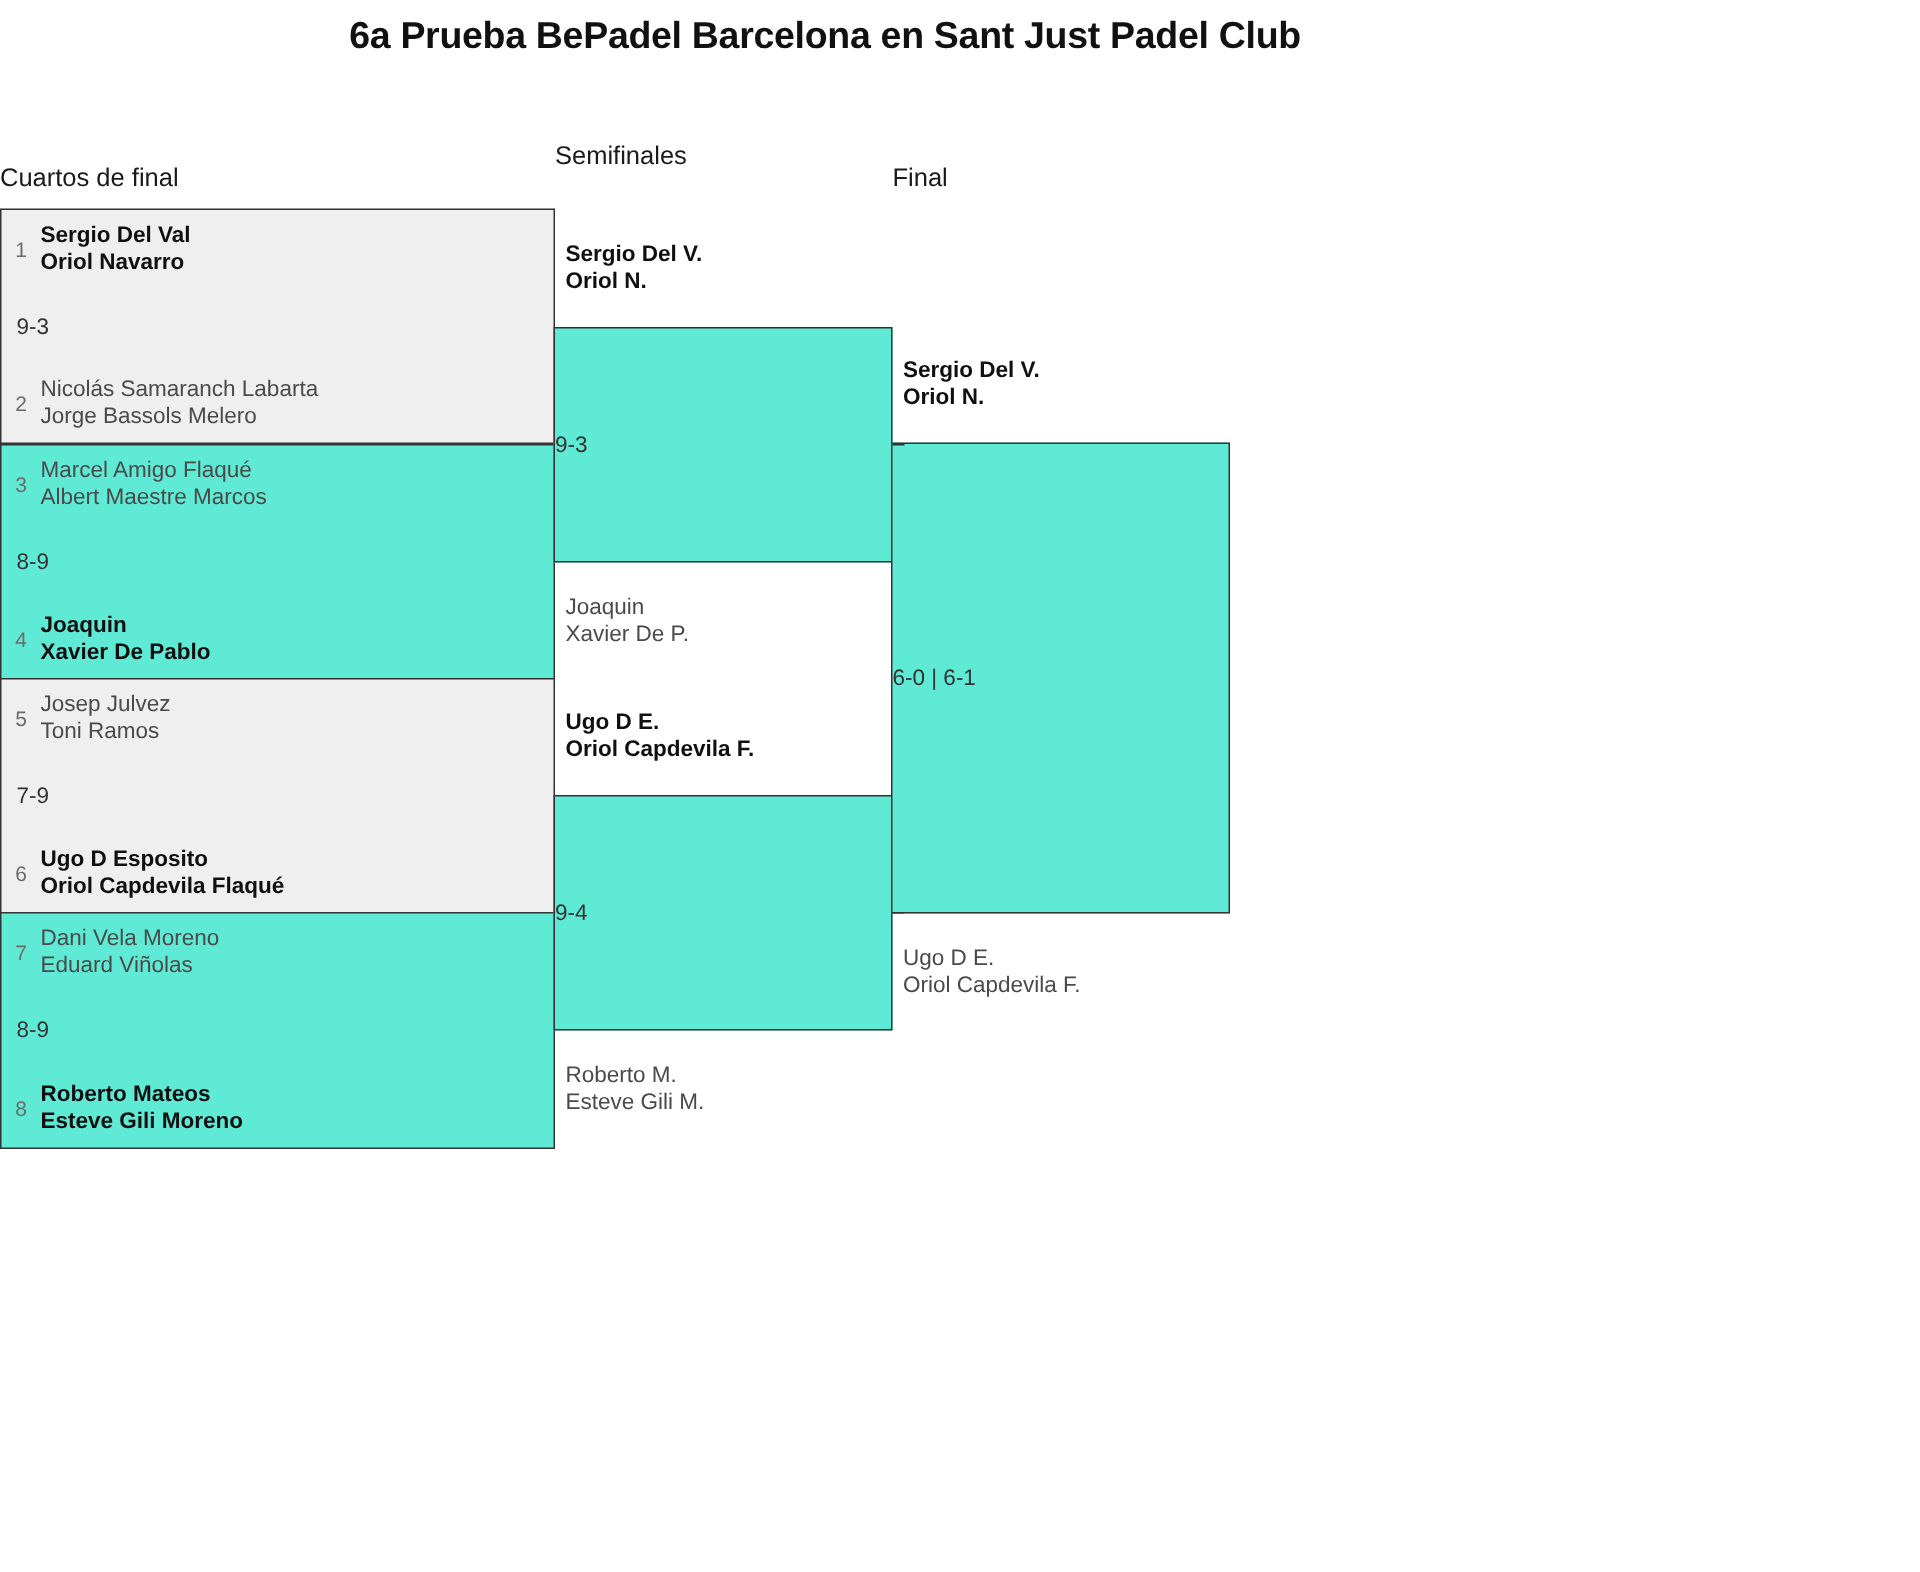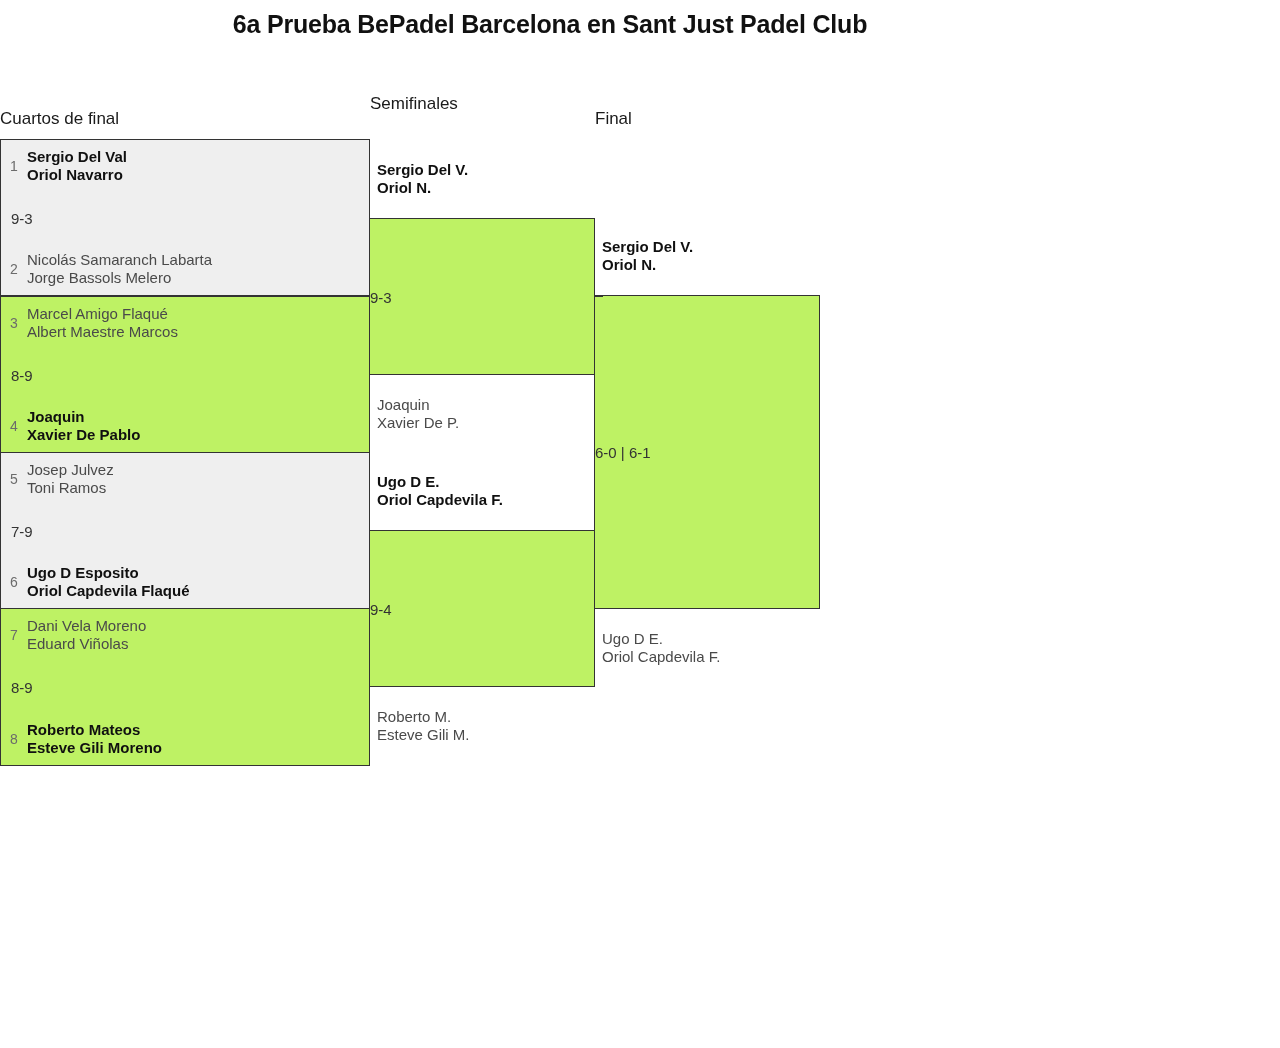--- a/index.html
+++ b/index.html
@@ -52,21 +52,21 @@
     left: 0px;
     top: 0px;
     width: 1280px;
     height: 1048px;
   }
 
   .match {
     position: absolute;
     box-sizing: border-box;
     border: 1px solid #333333;
-    background: #bef264;
+    background: #5eead4;
   }
   .match.shaded {
     background: #efefef;
   }
 
   
   .r1 { left: 0px; width: 370px; height: 157px; }
   .r1.m0 { top: 139px; }
   .r1.m1 { top: 296px; }
   .r1.m2 { top: 452px; }

